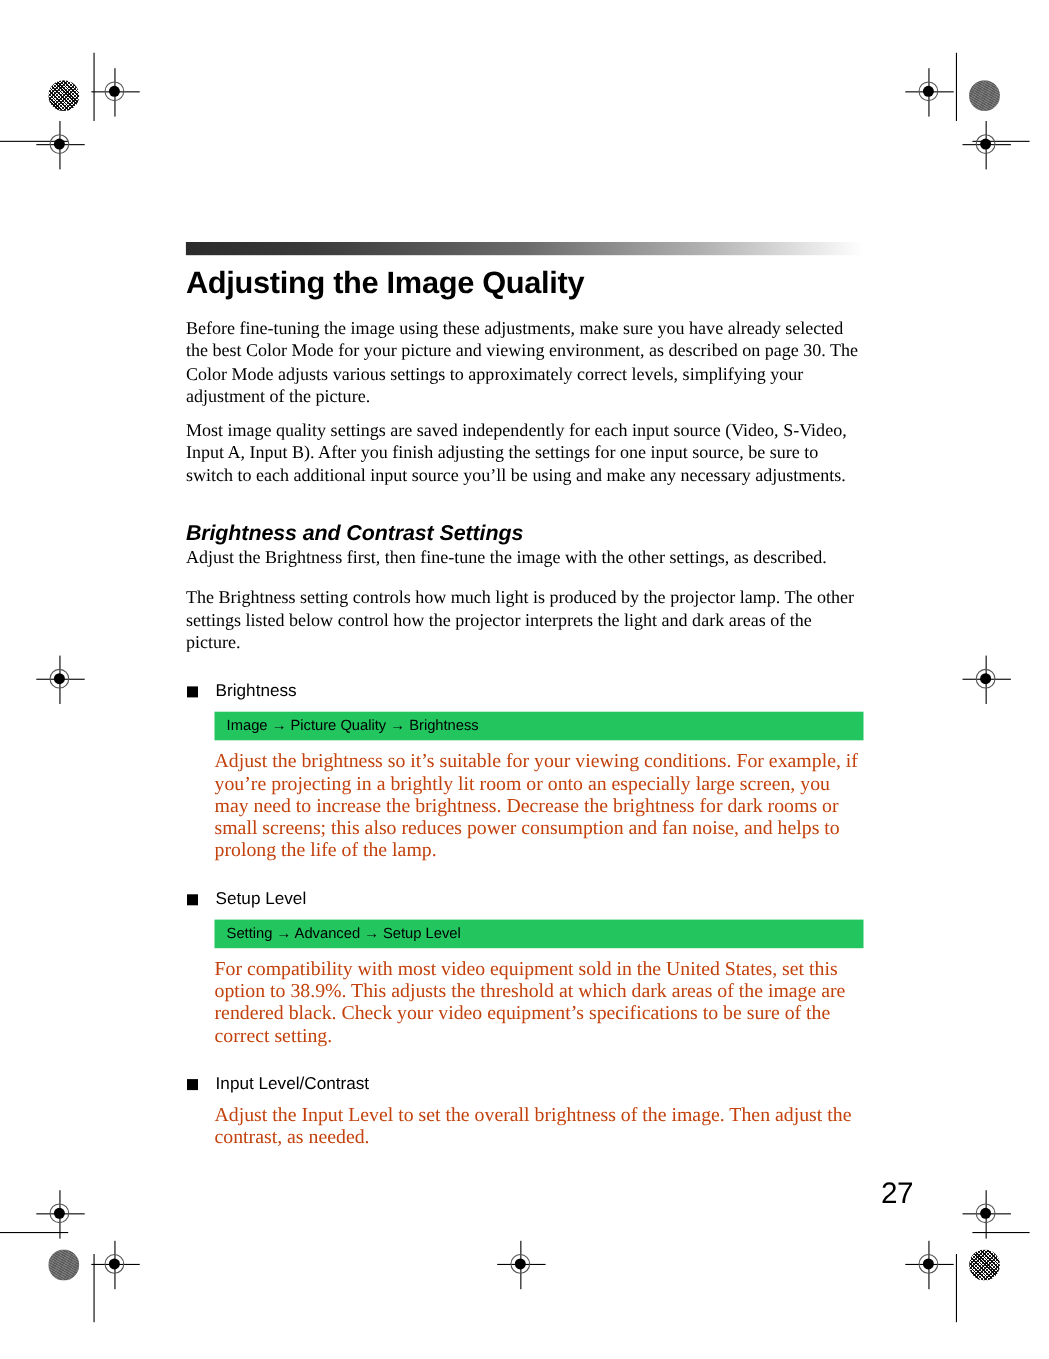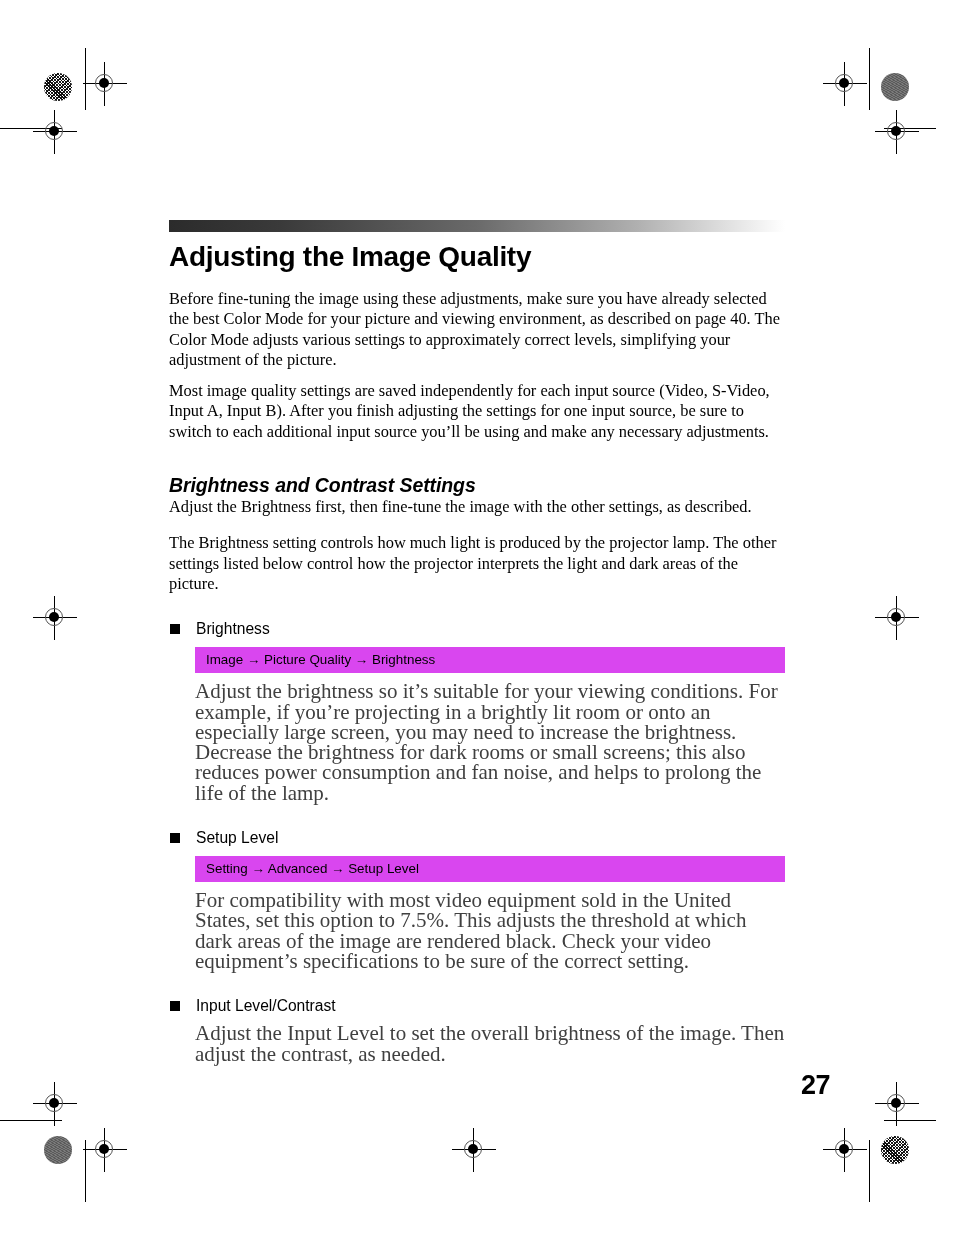--- a/index.html
+++ b/index.html
@@ -135,48 +135,48 @@
     left: 1px;
     top: 5px;
     width: 10px;
     height: 10px;
     background: #000;
   }
   .menu-path {
     margin-top: 9px;
     margin-left: 26px;
     width: 590px;
-    background: #d946ef;
+    background: #22c55e;
     font-family: "Liberation Sans", "DejaVu Sans", sans-serif;
     font-size: 13.4px;
     line-height: 18px;
     padding: 4px 0 4px 11px;
     box-sizing: border-box;
     color: #000;
     white-space: nowrap;
   }
   .setting-desc {
     margin-top: 8px;
     margin-left: 26px;
     width: 590px;
   }
   .setting-desc p {
     font-family: "Liberation Serif", "DejaVu Serif", serif;
-    font-size: 21px;
+    font-size: 18px;
     line-height: 20.3px;
     margin: 0;
-    color: #404040;
+    color: #c2410c;
   }
 
   .page-number {
     position: absolute;
     left: 801px;
     top: 1070px;
     font-family: "Liberation Sans", "DejaVu Sans", sans-serif;
-    font-weight: bold;
+    font-weight: normal;
     font-size: 27px;
     line-height: 30px;
     color: #000;
     letter-spacing: -0.5px;
   }
 </style>
 </head>
 <body>
 
 <div id="page">
@@ -266,21 +266,21 @@
   <div class="halftone-dot solid" style="left:881px; top:73px;"></div>
   <div class="halftone-dot solid" style="left:44px; top:1136px;"></div>
   <div class="halftone-dot hatched" style="left:881px; top:1136px;"></div>
 
   <div class="content">
 
     <div class="rule-gradient"></div>
 
     <h1 class="page-title">Adjusting the Image Quality</h1>
 
-    <p class="body-para para-gap-top">Before fine-tuning the image using these adjustments, make sure you have already selected the best Color Mode for your picture and viewing environment, as described on page 40. The Color Mode adjusts various settings to approximately correct levels, simplifying your adjustment of the picture.</p>
+    <p class="body-para para-gap-top">Before fine-tuning the image using these adjustments, make sure you have already selected the best Color Mode for your picture and viewing environment, as described on page 30. The Color Mode adjusts various settings to approximately correct levels, simplifying your adjustment of the picture.</p>
     <p class="body-para">Most image quality settings are saved independently for each input source (Video, S-Video, Input A, Input B). After you finish adjusting the settings for one input source, be sure to switch to each additional input source you’ll be using and make any necessary adjustments.</p>
 
     <h2 class="section-heading">Brightness and Contrast Settings</h2>
 
     <p class="body-para">Adjust the Brightness first, then fine-tune the image with the other settings, as described.</p>
     <p class="body-para para-gap-top">The Brightness setting controls how much light is produced by the projector lamp. The other settings listed below control how the projector interprets the light and dark areas of the picture.</p>
 
     <div class="setting-item">
       <div class="setting-head">
         <span class="bullet-square"></span>
@@ -292,21 +292,21 @@
       </div>
     </div>
 
     <div class="setting-item">
       <div class="setting-head">
         <span class="bullet-square"></span>
         <span>Setup Level</span>
       </div>
       <div class="menu-path">Setting → Advanced → Setup Level</div>
       <div class="setting-desc">
-        <p>For compatibility with most video equipment sold in the United States, set this option to 7.5%. This adjusts the threshold at which dark areas of the image are rendered black. Check your video equipment’s specifications to be sure of the correct setting.</p>
+        <p>For compatibility with most video equipment sold in the United States, set this option to 38.9%. This adjusts the threshold at which dark areas of the image are rendered black. Check your video equipment’s specifications to be sure of the correct setting.</p>
       </div>
     </div>
 
     <div class="setting-item">
       <div class="setting-head">
         <span class="bullet-square"></span>
         <span>Input Level/Contrast</span>
       </div>
       <div class="setting-desc">
         <p>Adjust the Input Level to set the overall brightness of the image. Then adjust the contrast, as needed.</p>

